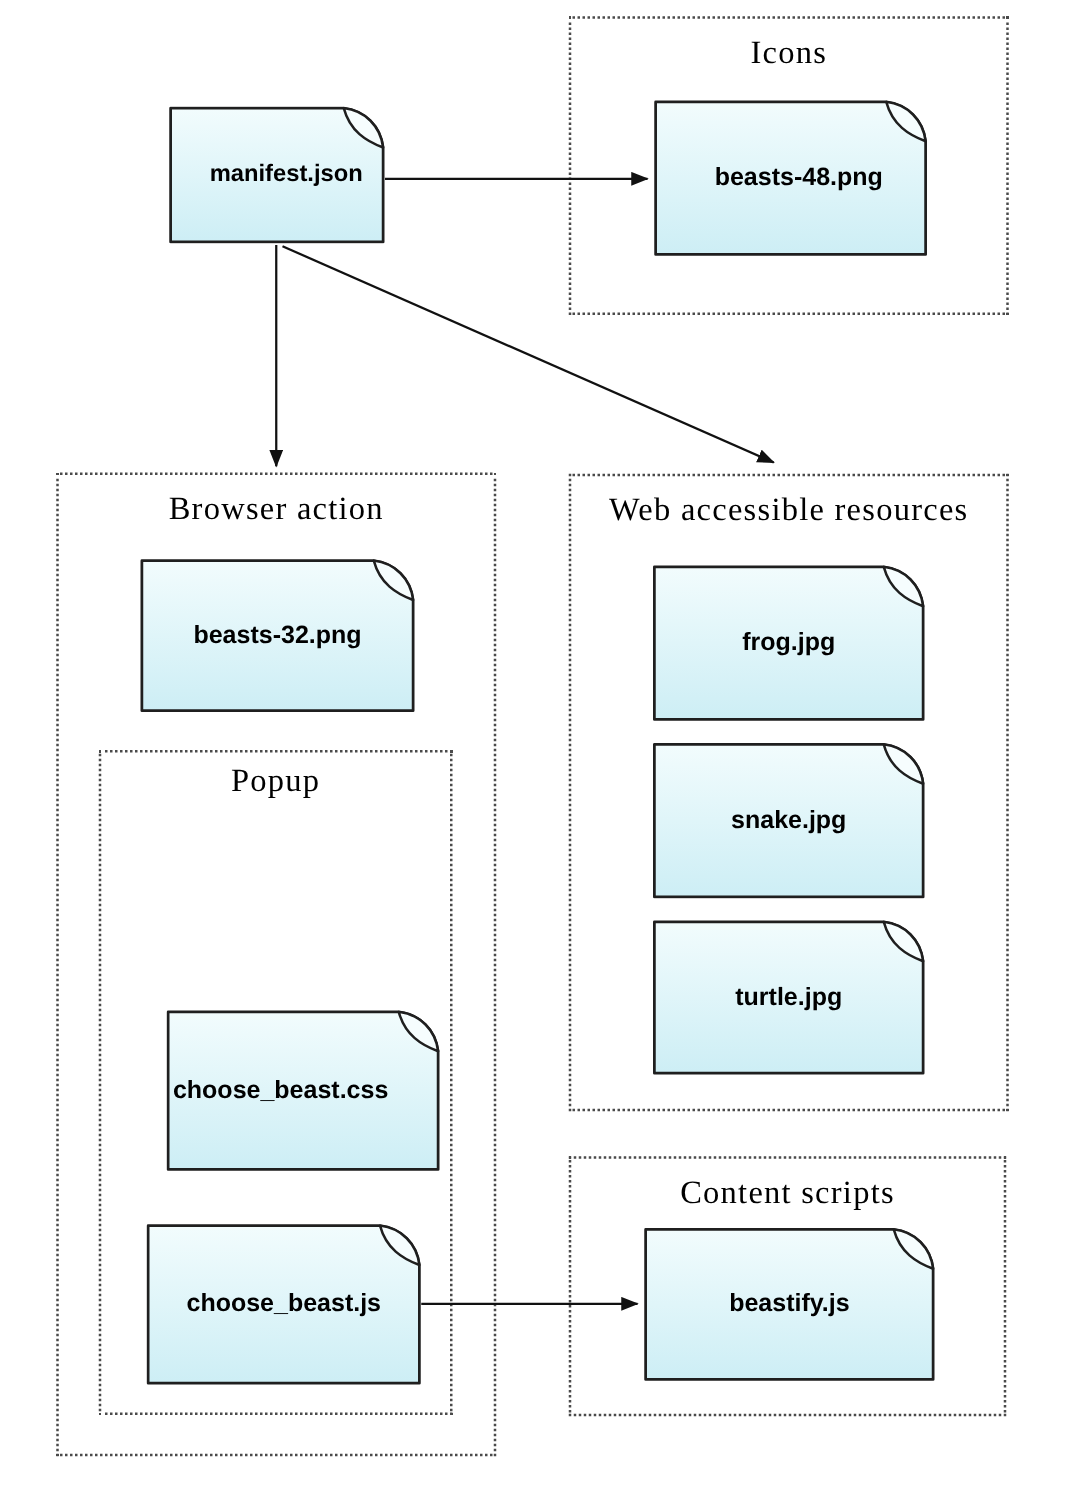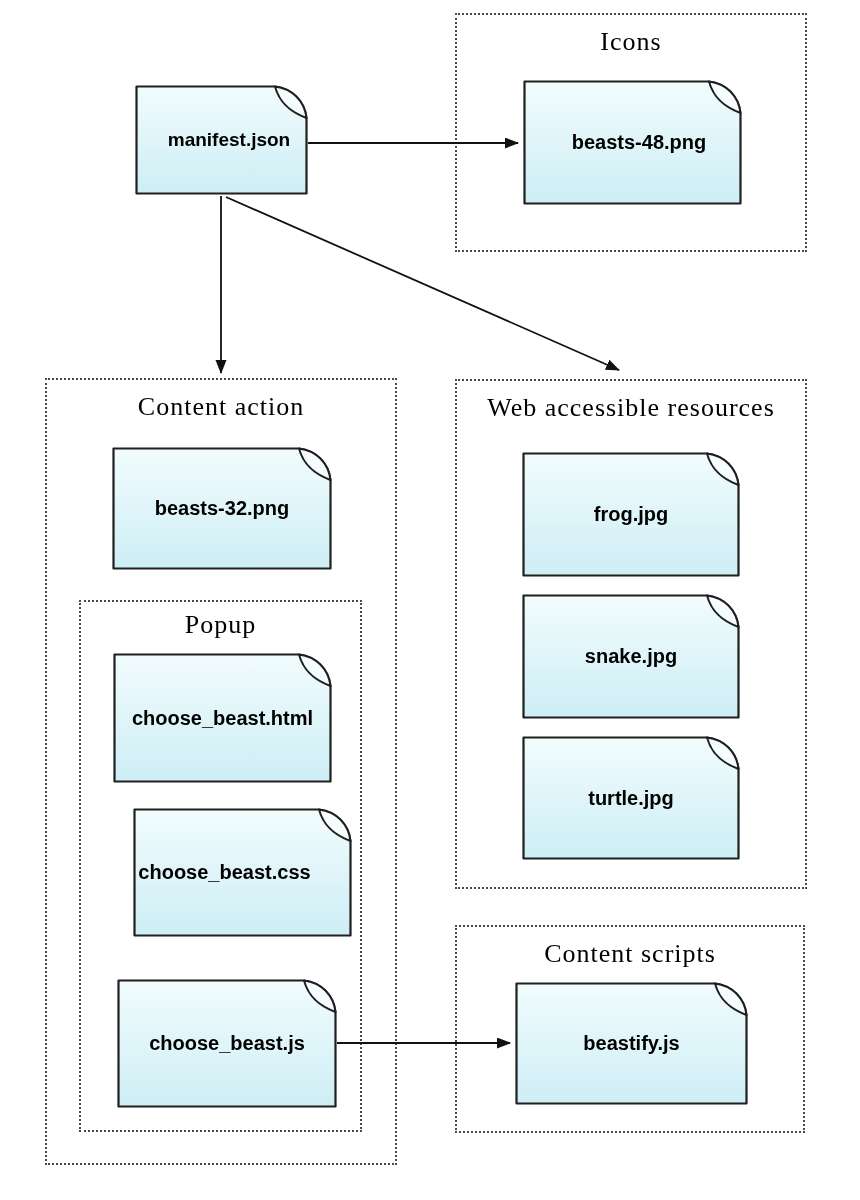--- a/index.html
+++ b/index.html
@@ -35,21 +35,21 @@
 </head>
 <body>
 
 <div class="canvas">
 
   <div class="group" style="left:455px;top:13px;width:352px;height:239px;">
     <span class="group-title">Icons</span>
   </div>
 
   <div class="group" style="left:45px;top:378px;width:352px;height:787px;">
-    <span class="group-title">Content action</span>
+    <span class="group-title">Browser action</span>
   </div>
 
   <div class="group" style="left:79px;top:600px;width:283px;height:532px;">
     <span class="group-title" style="margin-top:8px;">Popup</span>
   </div>
 
   <div class="group" style="left:455px;top:379px;width:352px;height:510px;">
     <span class="group-title">Web accessible resources</span>
   </div>
 
@@ -92,33 +92,20 @@
             <stop offset="0" stop-color="#f2fcfd"></stop>
             <stop offset="1" stop-color="#cdeef5"></stop>
           </linearGradient>
         </defs>
         <path d="M1.5,1.5 L187,1.5 C204,3.5 216.5,16 218.5,33 L218.5,121.5 L1.5,121.5 Z" fill="url(#grad2)" stroke="#1f1f1f" stroke-width="2.2" stroke-linejoin="round"></path>
         <path d="M187,1.5 C204,3.5 216.5,16 218.5,33 C205,28 192,20 187,1.5 Z" fill="#f6fdfe" stroke="#1f1f1f" stroke-width="2" stroke-linejoin="round"></path>
       </svg>
     <span class="file-label">beasts-32.png</span>
   </div>
 
-  <div class="file-node" style="left:113px;top:653px;width:219px;height:130px;">
-      <svg width="219" height="130" class="node-shape">
-        <defs>
-          <linearGradient id="grad3" x1="0" y1="0" x2="0" y2="1">
-            <stop offset="0" stop-color="#f2fcfd"></stop>
-            <stop offset="1" stop-color="#cdeef5"></stop>
-          </linearGradient>
-        </defs>
-        <path d="M1.5,1.5 L186,1.5 C203,3.5 215.5,16 217.5,33 L217.5,128.5 L1.5,128.5 Z" fill="url(#grad3)" stroke="#1f1f1f" stroke-width="2.2" stroke-linejoin="round"></path>
-        <path d="M186,1.5 C203,3.5 215.5,16 217.5,33 C204,28 191,20 186,1.5 Z" fill="#f6fdfe" stroke="#1f1f1f" stroke-width="2" stroke-linejoin="round"></path>
-      </svg>
-    <span class="file-label">choose_beast.html</span>
-  </div>
 
   <div class="file-node" style="left:112px;top:808px;width:183px;height:129px;margin-left:21px;">
       <svg width="219" height="129" class="node-shape">
         <defs>
           <linearGradient id="grad4" x1="0" y1="0" x2="0" y2="1">
             <stop offset="0" stop-color="#f2fcfd"></stop>
             <stop offset="1" stop-color="#cdeef5"></stop>
           </linearGradient>
         </defs>
         <path d="M1.5,1.5 L186,1.5 C203,3.5 215.5,16 217.5,33 L217.5,127.5 L1.5,127.5 Z" fill="url(#grad4)" stroke="#1f1f1f" stroke-width="2.2" stroke-linejoin="round"></path>

